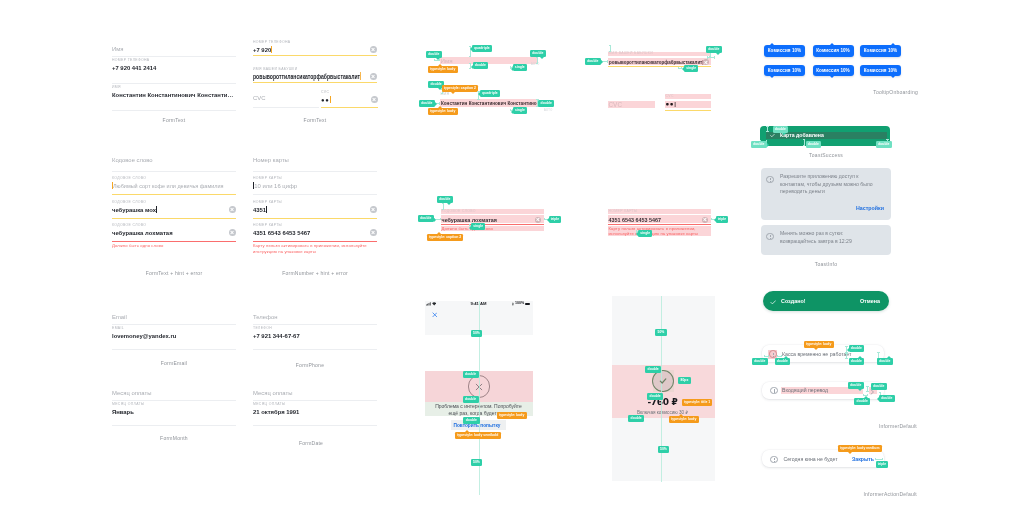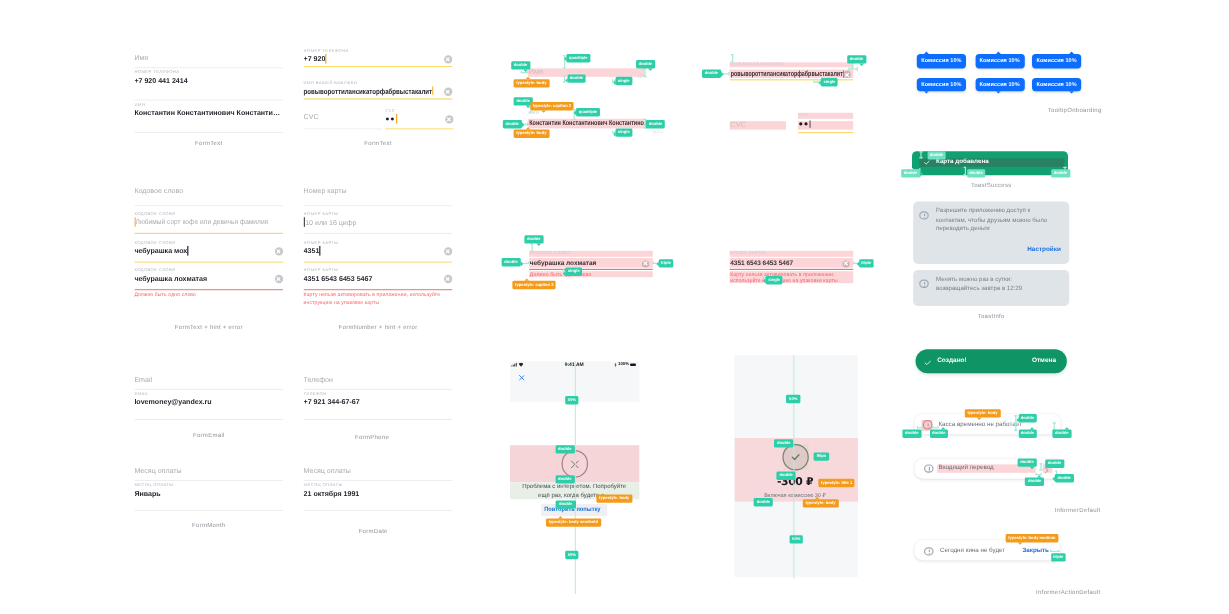--- a/index.html
+++ b/index.html
@@ -450,21 +450,21 @@
 <div class="tag o pt" style="left:455px;top:431.5px;">typestyle: body semibold</div>
 <div class="ptag" style="left:470.5px;top:458.5px;">50%</div>
 
 <div class="phone" style="left:611.5px;top:296px;width:103px;height:185px;background:#f6f7f8;">
   <div style="position:absolute;left:0;right:0;top:69.3px;height:52.6px;background:#f8d9db;"></div>
   <div style="position:absolute;left:41.1px;top:73.8px;width:21.8px;height:22.2px;background:#ddd2c8;opacity:.45;"></div>
   <div style="position:absolute;left:40.6px;top:73.8px;width:21.8px;height:22.2px;border-radius:50%;border:.8px solid #6f8467;background:#dfc9c9;"></div>
   <svg style="position:absolute;left:46.6px;top:79.9px;z-index:4;" width="10" height="10" viewBox="0 0 20 20">
         <path d="M4.6 10.2 L8.4 14 L15.6 5.8" fill="none" stroke="#6b7f63" stroke-width="2.4" stroke-linecap="round" stroke-linejoin="round"></path>
       </svg>
-  <div class="pamt" style="left:51px;top:100.5px;transform:translateX(-50%);">-300 ₽</div>
+  <div class="pamt" style="left:51px;top:100.5px;transform:translateX(-50%);">-760 ₽</div>
   <div class="psub" style="left:51px;top:112.5px;transform:translateX(-50%);">Включая комиссию 30 ₽</div>
 </div>
 <div class="guide" style="left:660.5px;top:296px;height:186px;"></div>
 <div class="ptag" style="left:655px;top:329px;">50%</div>
 <div class="ptag" style="left:645px;top:365.5px;">double</div>
 <div class="ptag" style="left:678px;top:376.5px;">80px</div>
 <div class="ptag" style="left:647px;top:392.5px;">double</div>
 <div class="tag o" style="left:682px;top:398.5px;">typestyle: title 1</div>
 <div class="ptag" style="left:628px;top:414.5px;">double</div>
 <div class="tag o pt" style="left:669px;top:415.5px;">typestyle: body</div>

